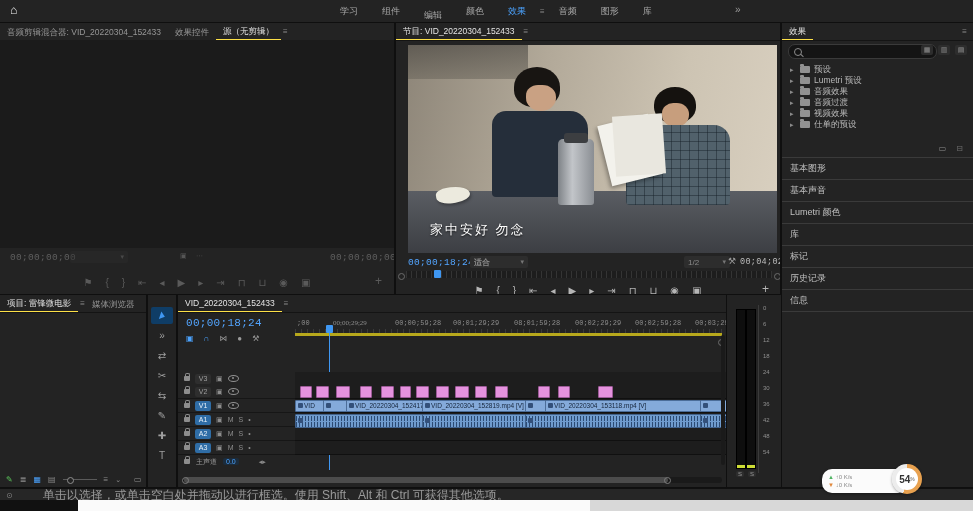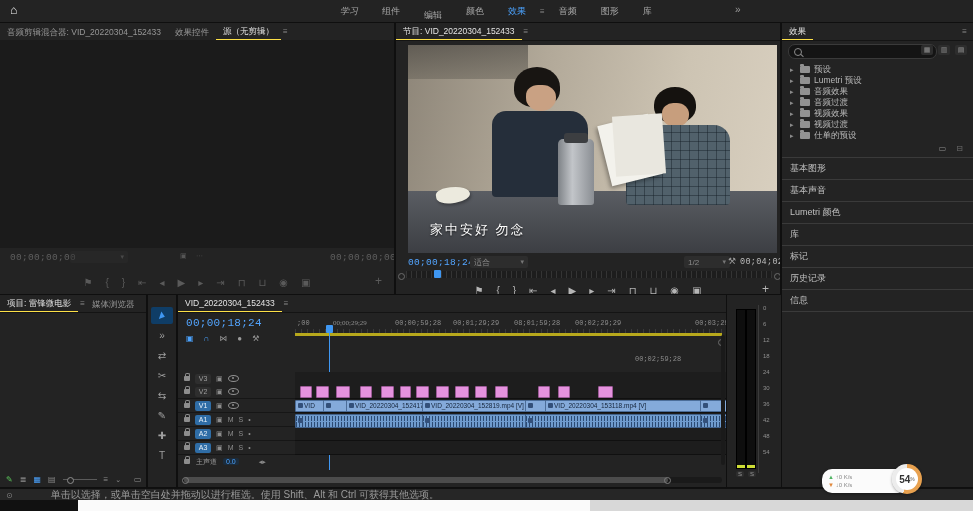--- a/index.html
+++ b/index.html
@@ -75,21 +75,21 @@
                      font-size:10px;color:#333;font-weight:bold;}
 </style>
 </head>
 <body>
 
 <div id="stage">
 
   <div class="panel" id="topbar" style="left:0;top:0;width:973px;height:22px;border-bottom:1px solid #0f0f0f;">
     <span style="position:absolute;left:10px;top:3px;color:#e8e8e8;font-size:12px;">⌂</span>
     <div id="menu-items" style="position:absolute;left:330px;top:0;height:22px;display:flex;align-items:center;gap:4px;">
-        <span style="font-size: 9px; padding: 0px 10px; color: rgb(168, 168, 168); font-style: italic;">学习</span>
+        <span style="font-size: 9px; padding: 0px 10px; color: rgb(168, 168, 168);">学习</span>
         <span style="font-size: 9px; padding: 0px 10px; color: rgb(168, 168, 168);">组件</span>
         <span style="font-size: 9px; padding: 0px 10px; color: rgb(168, 168, 168); margin-top: 8px;">编辑</span>
         <span style="font-size: 9px; padding: 0px 10px; color: rgb(168, 168, 168);">颜色</span>
         <span style="font-size: 9px; padding: 0px 10px; color: rgb(75, 163, 255);">效果</span>
         <span style="font-size: 8px; color: rgb(138, 138, 138);">≡</span>
         <span style="font-size: 9px; padding: 0px 10px; color: rgb(168, 168, 168);">音频</span>
         <span style="font-size: 9px; padding: 0px 10px; color: rgb(168, 168, 168);">图形</span>
         <span style="font-size: 9px; padding: 0px 10px; color: rgb(168, 168, 168);">库</span>
       </div>
     <span style="position:absolute;left:735px;top:4px;color:#9a9a9a;font-size:10px;">»</span>
@@ -161,21 +161,21 @@
           <div style="position:absolute;left:0;top:6px;width:36px;height:66px;border-radius:5px 5px 3px 3px;background:linear-gradient(90deg,#7e8287 0%,#c2c5c9 40%,#8a8e93 100%);"></div>
           <div style="position:absolute;left:6px;top:0;width:24px;height:10px;border-radius:3px;background:#3c3e41;"></div>
         </div>
 
         <div style="position:absolute;left:28px;top:142px;width:34px;height:16px;background:#eceade;border-radius:40% 60% 50% 50%;transform:rotate(-8deg);box-shadow:1px 2px 3px rgba(0,0,0,.3);"></div>
         <div class="scene-sub" style="position:absolute;left:22px;bottom:14px;font-size:13px;color:#fdfdfd;text-shadow:0 1px 2px rgba(0,0,0,.8);letter-spacing:2px;text-align:center;">家中安好 勿念</div>
       </div>
     </div>
 
     <span class="tc blue" style="position:absolute;left:12px;top:234px;">00;00;18;24</span>
-    <div class="chip" style="position:absolute;left:74px;top:233px;width:50px;">
+    <div class="chip" style="position:absolute;left:74px;top:233px;width:50px;font-weight:bold;">
       <span>适合</span>
         <span class="caret">▾</span>
     </div>
     <div class="chip" style="position:absolute;left:288px;top:233px;width:38px;">
       <span>1/2</span>
         <span class="caret">▾</span>
     </div>
     <span style="position:absolute;left:332px;top:233px;color:#9a9a9a;font-size:9px;">⚒</span>
     <span class="tc white" style="position:absolute;left:344px;top:234px;font-size:8.5px;color:#bdbdbd;">00;04;02;29</span>
     <div class="scrub" style="left:10px;top:248px;width:366px;">
@@ -236,25 +236,20 @@
           <span>音频过渡</span>
         </div>
         <div class="fx-row">
           <span class="tw">▸</span>
           <span class="folder"></span>
           <span>视频效果</span>
         </div>
         <div class="fx-row">
           <span class="tw">▸</span>
           <span class="folder"></span>
-          <span>视频过渡</span>
-        </div>
-        <div class="fx-row">
-          <span class="tw">▸</span>
-          <span class="folder"></span>
           <span>仕单的预设</span>
         </div>
       </div>
     <div style="position:absolute;right:10px;top:121px;display:flex;gap:10px;">
       <span style="font-size:8px;color:#8f8f8f;">▭</span>
       <span style="font-size:8px;color:#6f6f6f;">⊟</span>
     </div>
     <div id="fx-sections" style="position:absolute;left:0;top:134px;width:191px;border-bottom:1px solid #3a3a3a;">
         <div class="section-row">
           <span>基本图形</span>
@@ -331,21 +326,21 @@
     </div>
 
     <div id="tl-ruler" style="position:absolute;left:117px;top:22px;width:431px;height:16px;background:#232323;
                 background-image:repeating-linear-gradient(90deg,#3a3a3a 0 1px,transparent 1px 6px);background-position:0 100%;background-size:100% 4px;background-repeat:no-repeat;">
         <span class="ruler-lbl" style="left: 2px;">;00</span>
         <span class="ruler-lbl" style="left: 38px; font-family: Liberation Serif, serif;">00;00;29;29</span>
         <span class="ruler-lbl" style="left: 100px;">00;00;59;28</span>
         <span class="ruler-lbl" style="left: 158px;">00;01;29;29</span>
         <span class="ruler-lbl" style="left: 219px;">08;01;59;28</span>
         <span class="ruler-lbl" style="left: 280px;">00;02;29;29</span>
-        <span class="ruler-lbl" style="left: 340px; margin-top: 36px;">00;02;59;28</span>
+        <span class="ruler-lbl" style="left: 340px;">00;02;59;28</span>
         <span class="ruler-lbl" style="left: 400px;">00;03;29</span>
       </div>
     <div style="position:absolute;left:117px;top:38px;width:427px;height:3px;background:#b7a81c;"></div>
     <span class="end-dot" style="left:540px;top:44px;"></span>
 
     <div style="position:absolute;left:148px;top:30px;width:7px;height:8px;background:#3f97f2;border-radius:1px;"></div>
     <div style="position:absolute;left:151px;top:38px;width:1px;height:137px;background:#3f97f2;"></div>
     <div id="tl-headers" style="position:absolute;left:0;top:0;width:117px;height:192px;">
         <div style="position: absolute; left: 0px; top: 77px; width: 117px; height: 13px; display: flex; align-items: center; gap: 5px; padding-left: 6px; background: rgb(35, 35, 35); border-bottom: 1px solid rgb(22, 22, 22);">
           <span class="lockico"></span>
@@ -491,21 +486,21 @@
         <span class="meter-tick" style="left: 4px; top: 112px;">42</span>
         <span class="meter-tick" style="left: 4px; top: 128px;">48</span>
         <span class="meter-tick" style="left: 4px; top: 144px;">54</span>
       </div>
     <span style="position:absolute;left:9px;top:176px;font-size:6px;color:#9a9a9a;background:#2e2e2e;border-radius:2px;padding:0 2px;">S</span>
     <span style="position:absolute;left:21px;top:176px;font-size:6px;color:#9a9a9a;background:#2e2e2e;border-radius:2px;padding:0 2px;">S</span>
   </div>
 
   <div style="position:absolute;left:0;top:488px;width:973px;height:12px;background:#262626;border-top:1px solid #101010;display:flex;align-items:center;gap:8px;padding-left:6px;">
     <span style="font-size:8px;color:#7c7c7c;">⊙</span>
-    <span style="font-size:10px;color:#9a9a9a;white-space:nowrap;margin-left:30px;">单击以选择，或单击空白处并拖动以进行框选。使用 Shift、Alt 和 Ctrl 可获得其他选项。</span>
+    <span style="font-size:12px;color:#9a9a9a;white-space:nowrap;margin-left:22px;">单击以选择，或单击空白处并拖动以进行框选。使用 Shift、Alt 和 Ctrl 可获得其他选项。</span>
   </div>
 
   <div style="position:absolute;left:0;top:500px;width:973px;height:11px;background:#d8d8d8;">
     <div style="position:absolute;left:0;top:0;width:78px;height:11px;background:#111;"></div>
     <div style="position:absolute;left:78px;top:0;width:512px;height:11px;background:#fafafa;"></div>
   </div>
 
   <div class="net-pill" style="left:822px;top:469px;width:74px;height:20px;">
     <div><span style="color:#4db361;">▲</span> <span>↑0 K/s</span></div>
     <div><span style="color:#e0883c;">▼</span> <span>↓0 K/s</span></div>

